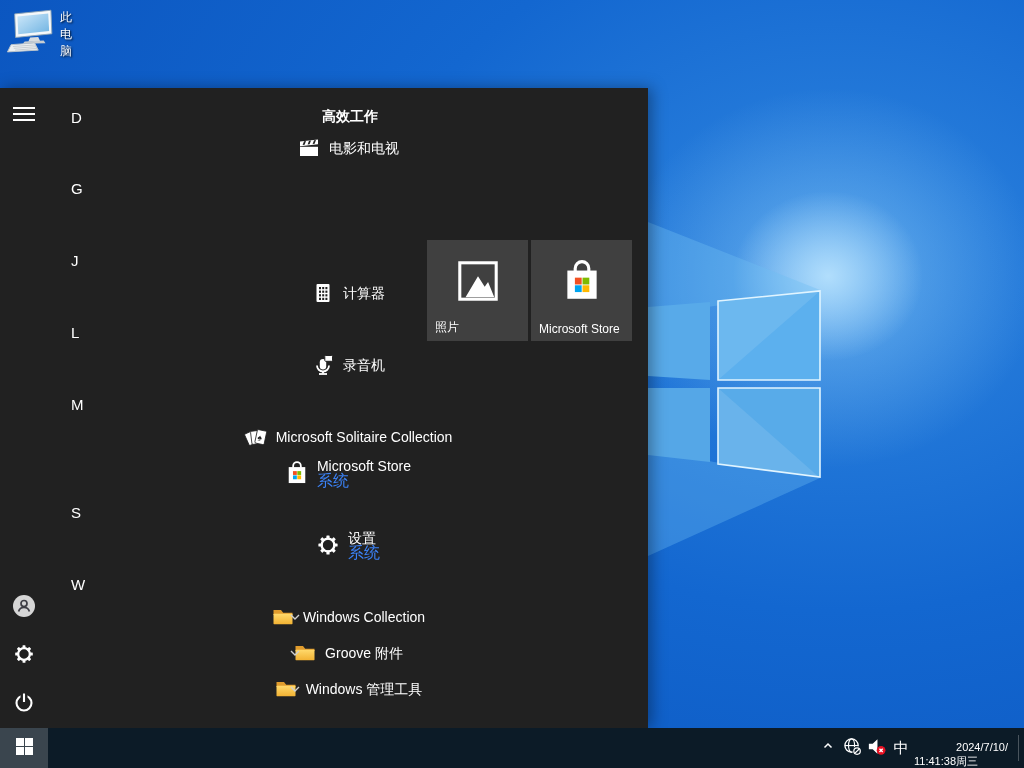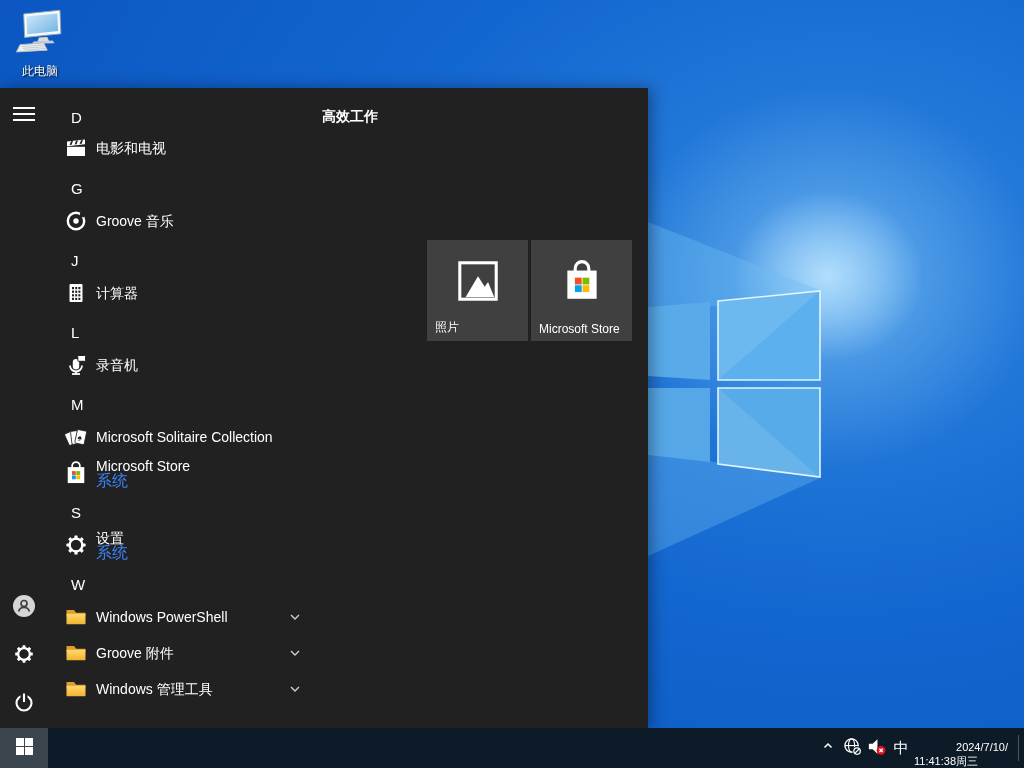--- a/index.html
+++ b/index.html
@@ -7,37 +7,37 @@
   *{box-sizing:border-box;}
   .stage{position:relative;width:1024px;height:768px;overflow:hidden;}
 
   
   .desktop{position:absolute;inset:0;
     background:radial-gradient(1000px 760px at 82% 34%, #2f86e0 0%, #1367d0 46%, #0a53bd 100%);}
   .wallpaper-svg{position:absolute;inset:0;pointer-events:none;}
 
   
   .desktop-icon{position:absolute;left:2px;top:6px;width:76px;display:flex;
-    flex-direction:column;align-items:center;cursor:default;}
+    flex-direction:row;align-items:center;cursor:default;}
   .desktop-icon .di-label{margin-top:1px;font-size:12px;color:#fff;
     text-shadow:1px 1px 2px rgba(0,0,0,.9);}
 
   
   .start-menu{position:absolute;left:0;top:88px;width:648px;height:640px;
     background:#212121;overflow:hidden;box-shadow:4px 0 14px rgba(0,0,0,.35);}
 
   
   .rail-btn{position:absolute;left:0;width:48px;height:48px;display:flex;
     align-items:center;justify-content:center;cursor:pointer;}
 
   
   .letter-row{position:absolute;left:71px;height:22px;display:flex;align-items:center;
     color:#fff;font-size:15px;cursor:pointer;}
   .app-row{position:absolute;left:48px;width:584px;height:36px;display:flex;
-    align-items:center;cursor:pointer;}
+    align-items:center;cursor:pointer;justify-content:center;}
   .app-row.two-line{height:40px;}
   .app-icon{width:24px;height:24px;margin-left:16px;flex:0 0 24px;display:flex;
     align-items:center;justify-content:center;}
   .app-text{margin-left:8px;display:flex;flex-direction:column;justify-content:center;}
   .app-label{font-size:14px;color:#fff;line-height:16px;white-space:nowrap;}
   .app-sub{font-size:16px;color:#3b82f6;line-height:14px;}
   .chev{position:absolute;left:240px;top:50%;transform:translateY(-50%);display:flex;}
 
   
   .tile-group-header{position:absolute;left:322px;top:20px;font-size:14px;color:#fff;cursor:pointer;font-weight:bold;}
@@ -201,32 +201,20 @@
       </span>
       <span class="app-text">
           <span class="app-label">电影和电视</span>
         </span>
     </div>
 
     <div class="letter-row" style="top:89px">
         <span>G</span>
       </div>
 
-    <div class="app-row" style="top:115px">
-      <span class="app-icon">
-        <svg width="24" height="24" viewBox="0 0 24 24">
-          <circle cx="12" cy="12" r="8.2" fill="none" stroke="#fff" stroke-width="2.4"></circle>
-          <circle cx="12" cy="12" r="2.7" fill="#fff"></circle>
-          <rect x="15.9" y="4" width="4.4" height="4.2" fill="#212121"></rect>
-        </svg>
-      </span>
-      <span class="app-text">
-          <span class="app-label">Groove 音乐</span>
-        </span>
-    </div>
 
     <div class="letter-row" style="top:161px">
         <span>J</span>
       </div>
 
     <div class="app-row" style="top:187px">
       <span class="app-icon">
         <svg width="24" height="24" viewBox="0 0 24 24">
           <rect x="5.5" y="3" width="13" height="18" rx="1" fill="#fff"></rect>
           <g fill="#212121">
@@ -351,21 +339,21 @@
       </div>
 
     <div class="app-row" style="top:511px">
       <span class="app-icon">
         <svg width="24" height="24" viewBox="0 0 24 24">
           <path d="M2.5,5 h7.5 l2.2,2.8 h9.3 v2.2 h-19 z" fill="#e09c2d"></path>
           <rect x="2.5" y="8.8" width="19" height="10.4" rx="0.6" fill="url(#foldergrad)"></rect>
         </svg>
       </span>
       <span class="app-text">
-          <span class="app-label">Windows PowerShell</span>
+          <span class="app-label">Windows Collection</span>
         </span>
       <span class="chev">
         <svg width="14" height="14" viewBox="0 0 14 14">
             <path d="M3,5 l4,4 4,-4" fill="none" stroke="#cfcfcf" stroke-width="1.4"></path>
           </svg>
       </span>
     </div>
 
     <div class="app-row" style="top:547px">
       <span class="app-icon">

